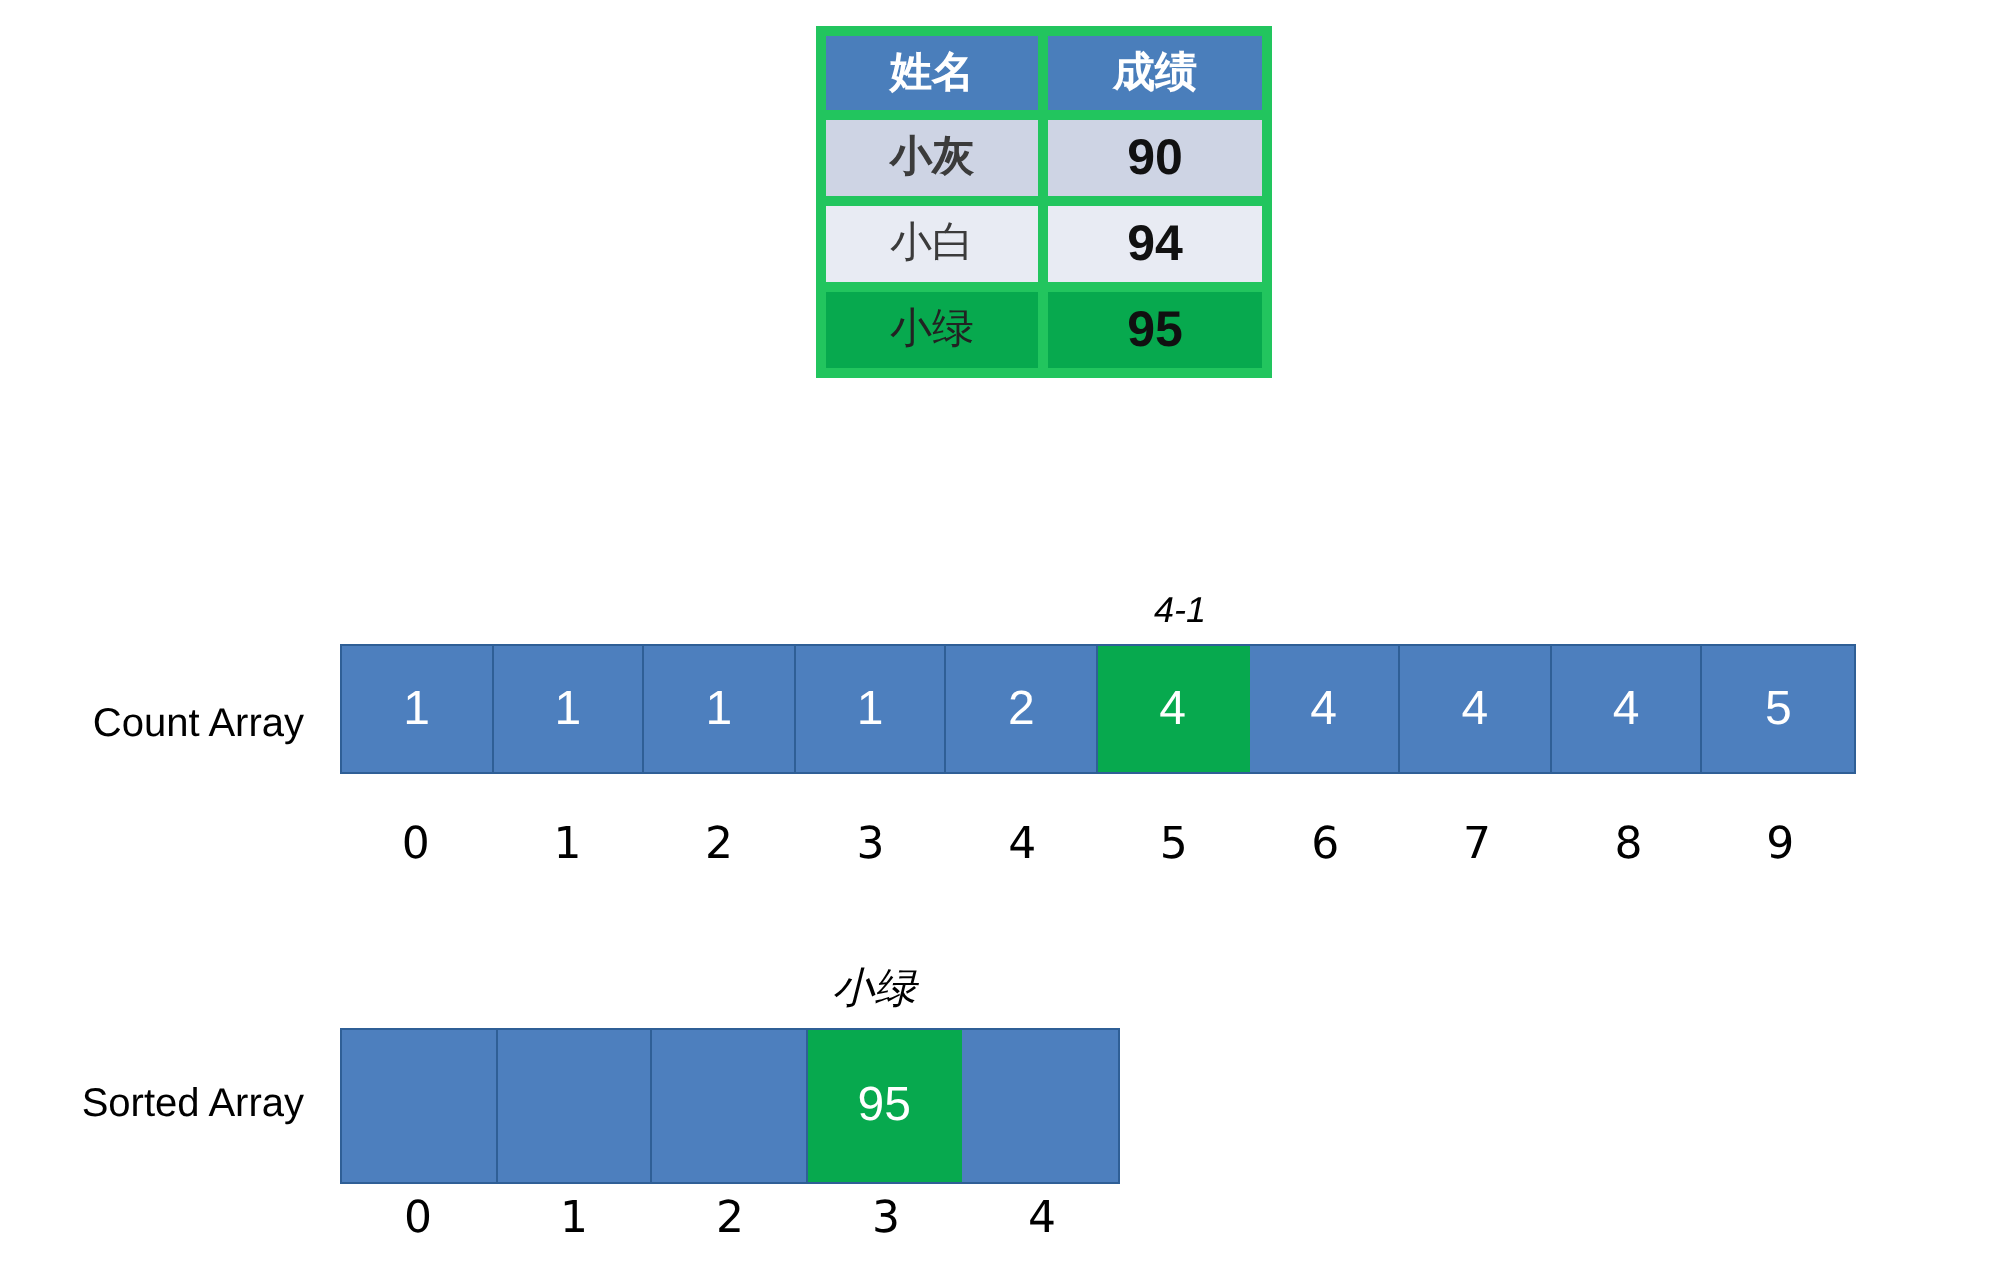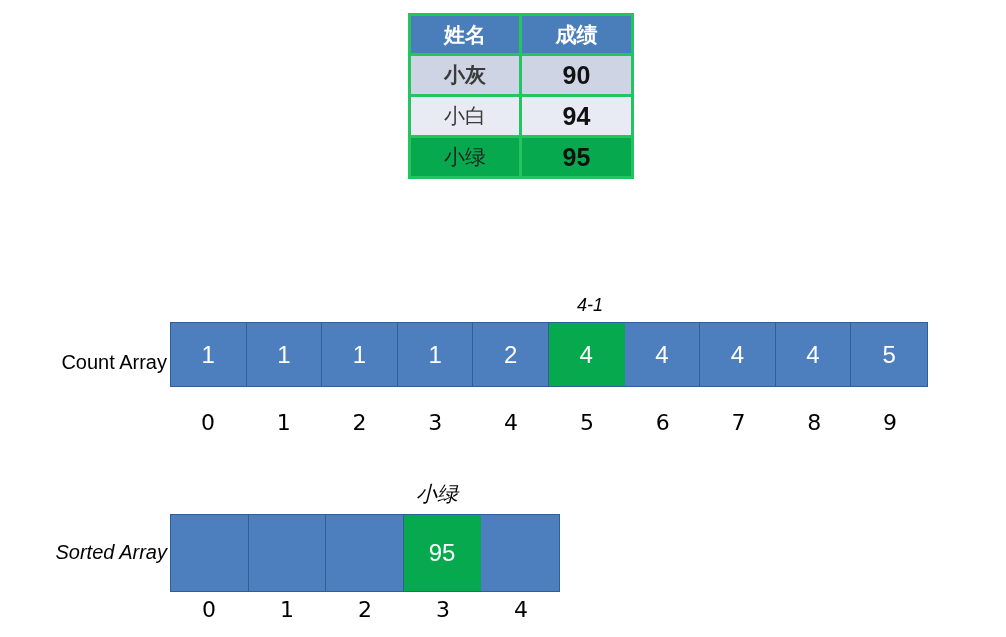--- a/index.html
+++ b/index.html
@@ -24,21 +24,21 @@
     border-collapse: collapse;
     table-layout: fixed;
   }
   #score-table col.c-name { width: 111px; }
   #score-table col.c-score { width: 112px; }
 
   #score-table th,
   #score-table td {
     height: 38px;
     padding: 0;
-    border: 3px solid #22c55e;
+    border: 5px solid #22c55e;
     font-size: 20px;
     font-weight: bold;
     line-height: 38px;
   }
   #score-table thead th {
     background: #4a7ebb;
     color: #ffffff;
     text-align: center;
     height: 37px;
     line-height: 37px;
@@ -66,21 +66,20 @@
 
   
   .array-block { position: absolute; }
 
   .row-label {
     position: absolute;
     font-size: 20px;
     color: #000000;
     white-space: nowrap;
     text-align: right;
-    margin-left: 15px;
   }
 
   .cells {
     position: absolute;
     display: flex;
     box-sizing: border-box;
     border: 1px solid #2f5f96;
   }
   .cell {
     box-sizing: border-box;
@@ -123,21 +122,21 @@
   #count-block { left: 0; top: 0; width: 1006px; height: 637px; }
   #count-label { left: 0px; top: 351px; width: 152px; }
   #count-cells { left: 170px; top: 322px; width: 758px; height: 65px; }
   #count-cells .cell { width: 75.8px; }
   #count-indices { left: 170px; top: 410px; width: 758px; }
   #count-indices .index-num { width: 75.8px; }
   #count-note { left: 552px; top: 295px; width: 76px; }
 
   
   #sorted-block { left: 0; top: 0; width: 1006px; height: 637px; }
-  #sorted-label { left: 0px; top: 541px; width: 152px; font-style: italic; }
+  #sorted-label { left: 0px; top: 541px; width: 152px; }
   #sorted-cells { left: 170px; top: 514px; width: 390px; height: 78px; }
   #sorted-cells .cell { width: 78px; }
   #sorted-indices { left: 170px; top: 597px; width: 390px; }
   #sorted-indices .index-num { width: 78px; }
   #sorted-note {
     left: 398px; top: 480px; width: 78px;
     font-size: 21px;
     font-family: "DejaVu Sans", "Liberation Sans", sans-serif;
   }
 </style>

